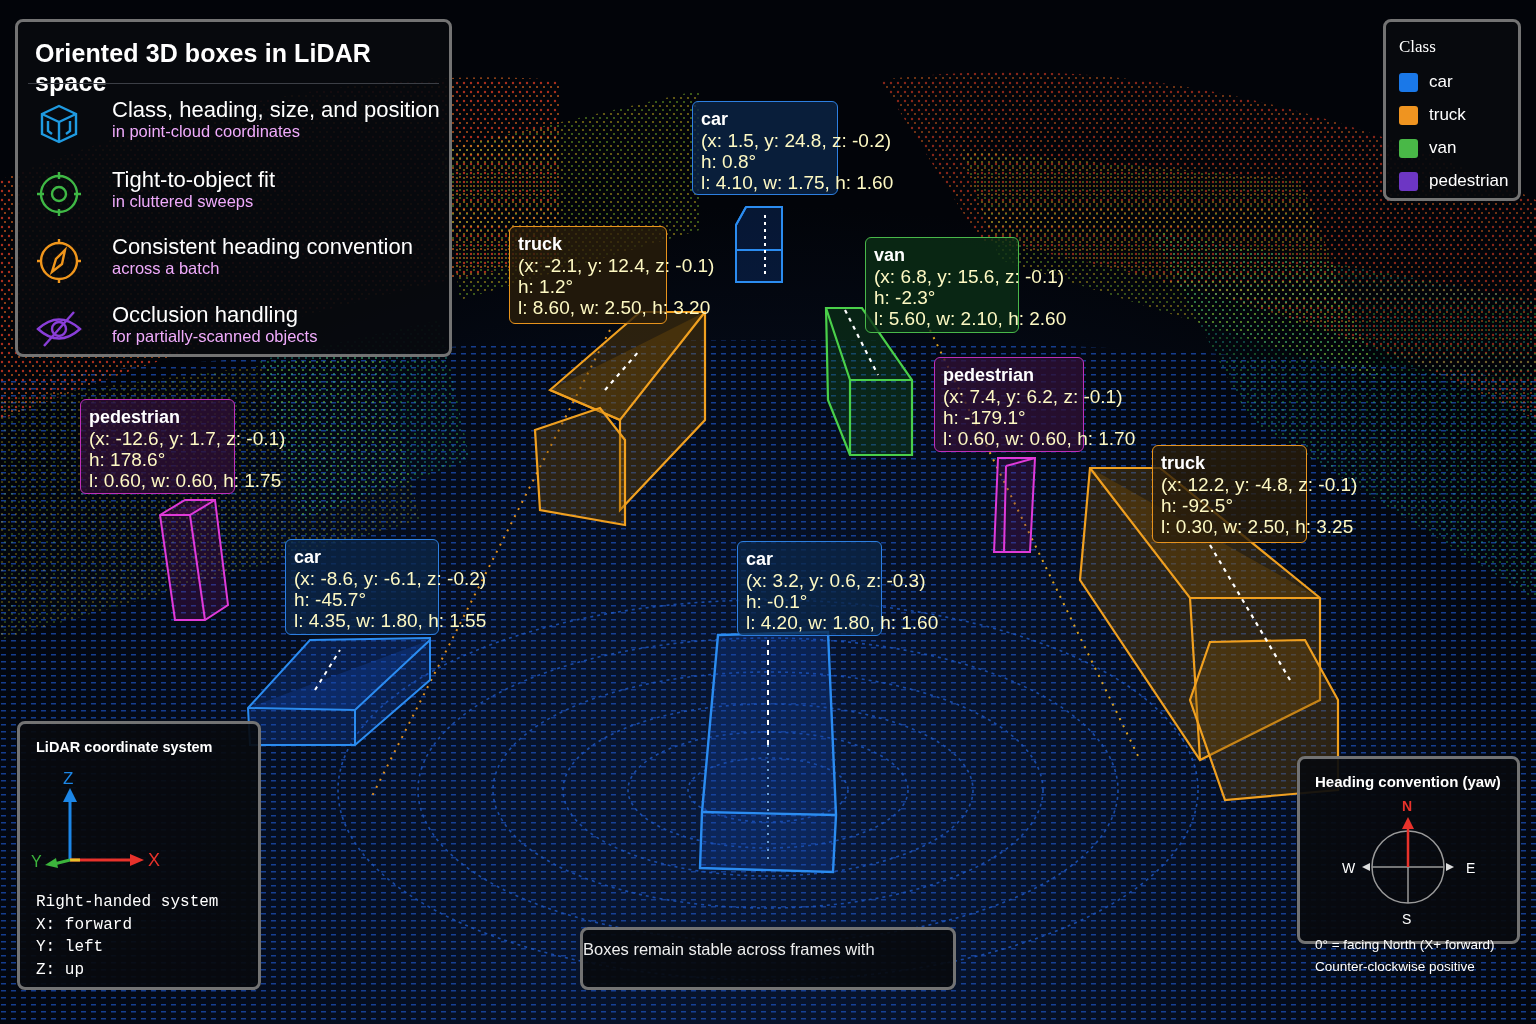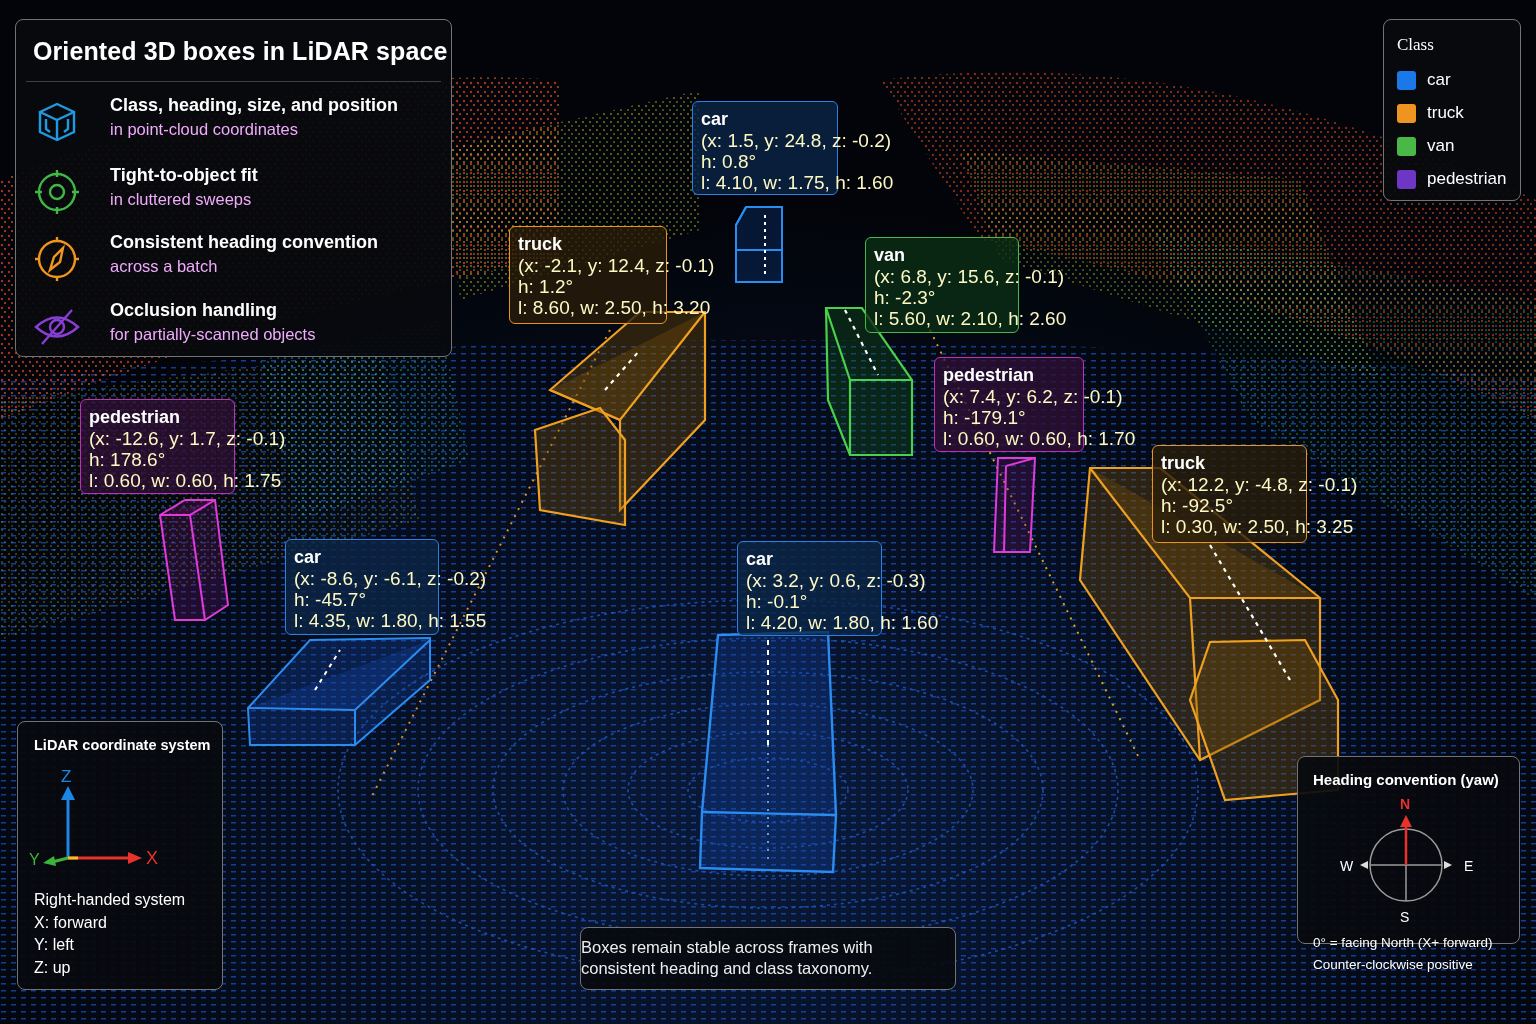--- a/index.html
+++ b/index.html
@@ -1,44 +1,44 @@
 <!DOCTYPE html>
 <html><head>
 <meta charset="utf-8">
 <style>
   html,body{margin:0;padding:0;}
   body{width:1536px;height:1024px;overflow:hidden;background:#020409;font-family:"Liberation Sans","DejaVu Sans",sans-serif;color:#fff;position:relative;}
   #scene{position:absolute;left:0;top:0;width:1536px;height:1024px;}
-  .panel{position:absolute;background:rgba(8,10,14,0.92);border:1px solid #737373;border-radius:8px;box-sizing:border-box;}
+  .panel{position:absolute;background:rgba(8,10,14,0.92);border:3px solid #737373;border-radius:8px;box-sizing:border-box;}
   
   #info{left:15px;top:19px;width:437px;height:338px;}
   #info .title{position:absolute;left:17px;top:17px;font-size:25px;font-weight:bold;letter-spacing:0.1px;}
   #info .divider{position:absolute;left:10px;right:10px;top:61px;height:1px;background:#3c3f46;}
   .feat{position:absolute;left:18px;width:410px;height:56px;}
   .feat .ico{position:absolute;left:0;top:4px;width:46px;height:46px;}
-  .feat .t1{position:absolute;left:76px;top:0;font-size:18px;font-weight:bold;white-space:nowrap;}
+  .feat .t1{position:absolute;left:76px;top:0;font-size:22px;font-weight:normal;white-space:nowrap;}
   .feat .t2{position:absolute;left:76px;top:25px;font-size:16.5px;color:#f0abfc;white-space:nowrap;}
   
   #legend{left:1383px;top:19px;width:138px;height:182px;}
   #legend .ltitle{position:absolute;left:13px;top:15px;font-size:17px;font-family:Liberation Serif, serif;}
   .litem{position:absolute;left:13px;height:22px;}
   .litem .sw{position:absolute;left:0;top:1px;width:19px;height:19px;border-radius:3px;}
   .litem .lb{position:absolute;left:30px;top:0;font-size:17px;white-space:nowrap;}
   
   .lbl{position:absolute;border-radius:6px;border:1.5px solid;box-sizing:border-box;padding:6px 8px;}
   .lbl .cls{font-size:18px;font-weight:bold;line-height:22px;}
   .lbl .ln{font-size:19px;line-height:21px;color:#fef9c3;white-space:nowrap;}
   .lbl.car{border-color:#2d7fe0;background:rgba(12,38,72,0.78);}
   .lbl.truck{border-color:#e7931d;background:rgba(42,30,10,0.78);}
   .lbl.van{border-color:#49b84a;background:rgba(12,48,22,0.78);}
   .lbl.ped{border-color:#c02fb8;background:rgba(48,16,52,0.78);}
   
-  #coord{left:17px;top:721px;width:206px;height:269px;}
+  #coord{left:17px;top:721px;width:244px;height:269px;}
   #coord .ctitle{position:absolute;left:16px;top:15px;font-size:14.5px;font-weight:bold;}
-  #coord .lines{position:absolute;left:16px;top:167px;font-size:16px;line-height:22.5px;}
+  #coord .lines{position:absolute;left:16px;top:167px;font-size:16px;line-height:22.5px;font-family:Liberation Mono, monospace;}
   
   #heading{left:1297px;top:756px;width:223px;height:188px;}
   #heading .htitle{position:absolute;left:15px;top:14px;font-size:15px;font-weight:bold;}
   #heading .hl{position:absolute;left:15px;font-size:13.5px;white-space:nowrap;}
   
   #note{left:580px;top:927px;width:376px;height:63px;font-size:16.5px;line-height:21px;padding-top:9px;color:#eee;}
 </style>
 </head>
 <body>
 
@@ -293,14 +293,13 @@
     <text x="82" y="131" fill="#fff" font-size="14" font-family="Liberation Sans, sans-serif">S</text>
     <text x="146" y="80" fill="#fff" font-size="14" font-family="Liberation Sans, sans-serif">E</text>
     <text x="22" y="80" fill="#fff" font-size="14" font-family="Liberation Sans, sans-serif">W</text>
   </svg>
   <div class="hl" style="top:178px">0° = facing North (X+ forward)</div>
   <div class="hl" style="top:200px">Counter-clockwise positive</div>
 </div>
 
 <div class="panel" id="note">
   <div>Boxes remain stable across frames with</div>
-  <div>consistent heading and class taxonomy.</div>
 </div>
 
 </body></html>

